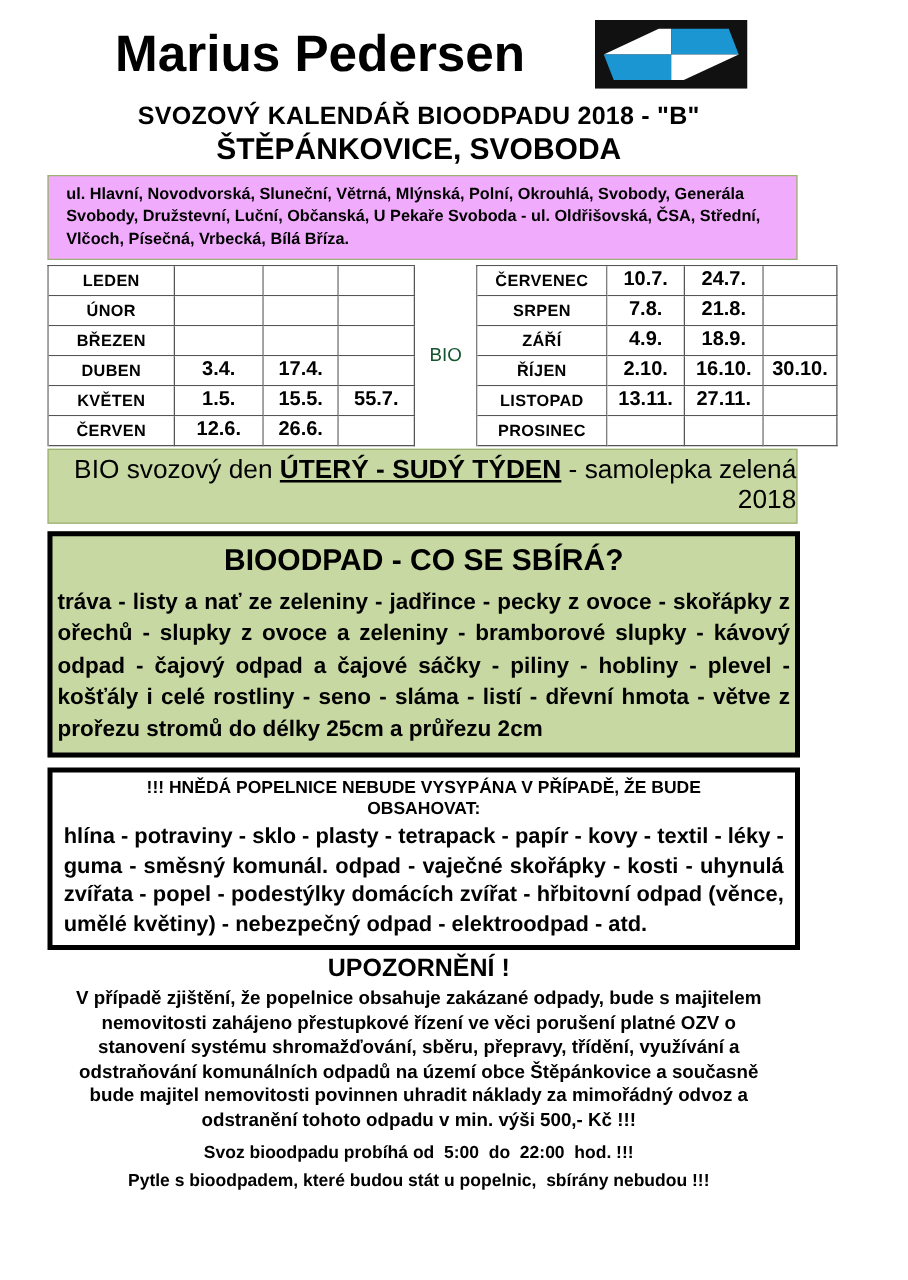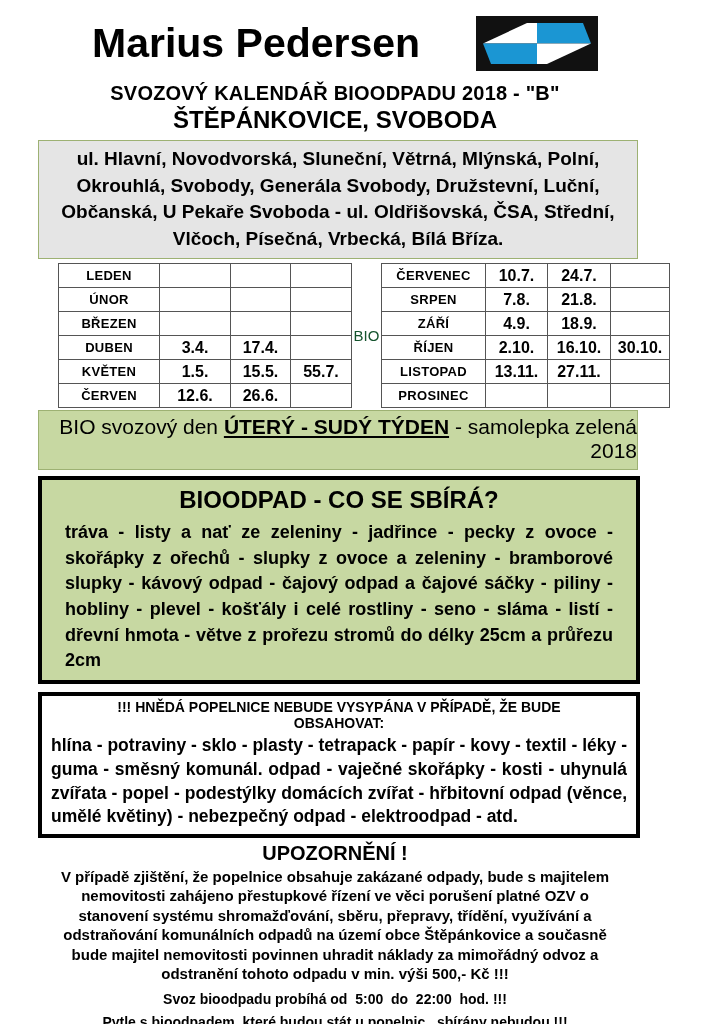--- a/index.html
+++ b/index.html
@@ -13,27 +13,27 @@
   .header { display:flex; align-items:center; justify-content:space-between;
             padding:16px 72px 0 92px; }
   .brand { font-size:41px; font-weight:bold; white-space:nowrap; }
   .logo { width:122px; height:55px; display:block; }
 
   .title { text-align:center; font-size:20px; font-weight:bold; margin-top:11px; letter-spacing:0.2px; }
   .subtitle { text-align:center; font-size:24px; font-weight:bold; margin-top:1px; }
 
   
   .streets {
-    margin:6px 32px 0 38px; background:#e5e5e5; border:1px solid #9db173;
-    padding:5px 14px 6px; text-align:center; font-weight:bold;
-    font-size:19px; line-height:1.4;
+    margin:6px 32px 0 38px; background:#f0abfc; border:1px solid #9db173;
+    padding:5px 14px 6px; font-weight:bold;
+    font-size:13px; line-height:1.4;
   }
 
   
-  .cal { display:flex; margin:4px 0 0 58px; align-items:flex-start; }
+  .cal { display:flex; margin:4px 0 0 38px; align-items:flex-start; }
   .tbl { display:grid; border-top:1px solid #555; border-left:1px solid #555;
          align-self:flex-start; background:#fff; }
   .tbl.left  { grid-template-columns:101px 71px 60px 61px; }
   .tbl.right { grid-template-columns:104px 62px 63px 59px; }
   .trow { display:contents; }
   .td { height:24px; box-sizing:border-box; border-right:1px solid #555; border-bottom:1px solid #555;
         display:flex; align-items:center; justify-content:center; background:#fff; }
   .td.month { font-size:13px; font-weight:bold; letter-spacing:0.3px; }
   .td.date  { font-size:16px; font-weight:bold; }
   .bio-cell { width:54px; height:145px; display:flex; align-items:center; justify-content:center;
@@ -43,21 +43,21 @@
   .bio-day {
     margin:2px 32px 0 38px; background:#c7d8a2; border:1px solid #9db173;
     text-align:right; font-size:21px; padding:4px 0 6px; white-space:pre-wrap;
   }
   .bio-day .hl { font-weight:bold; text-decoration:underline; }
 
   .change-notice { text-align:center; font-size:15px; margin-top:8px; }
 
   
   .box { margin:6px 30px 0 38px; border:4px solid #000; }
-  .box.green { background:#c7d8a2; padding:2px 23px 6px; }
+  .box.green { background:#c7d8a2; padding:2px 4px 6px; }
   .box.white { background:#ffffff; padding:1px 9px 5px; margin-top:8px; }
   .box-title { text-align:center; font-weight:bold; }
   .box.green .box-title { font-size:24px; margin:4px 0 6px; }
   .box.white .box-title { font-size:14px; line-height:1.2; margin:2px 28px 2px; }
   .box-body { font-weight:bold; text-align:justify; }
   .box.green .box-body { font-size:18px; line-height:1.42; }
   .box.white .box-body { font-size:17.5px; line-height:1.35; }
 
   
   .warning-title { text-align:center; font-size:20px; font-weight:bold; margin-top:4px; }

